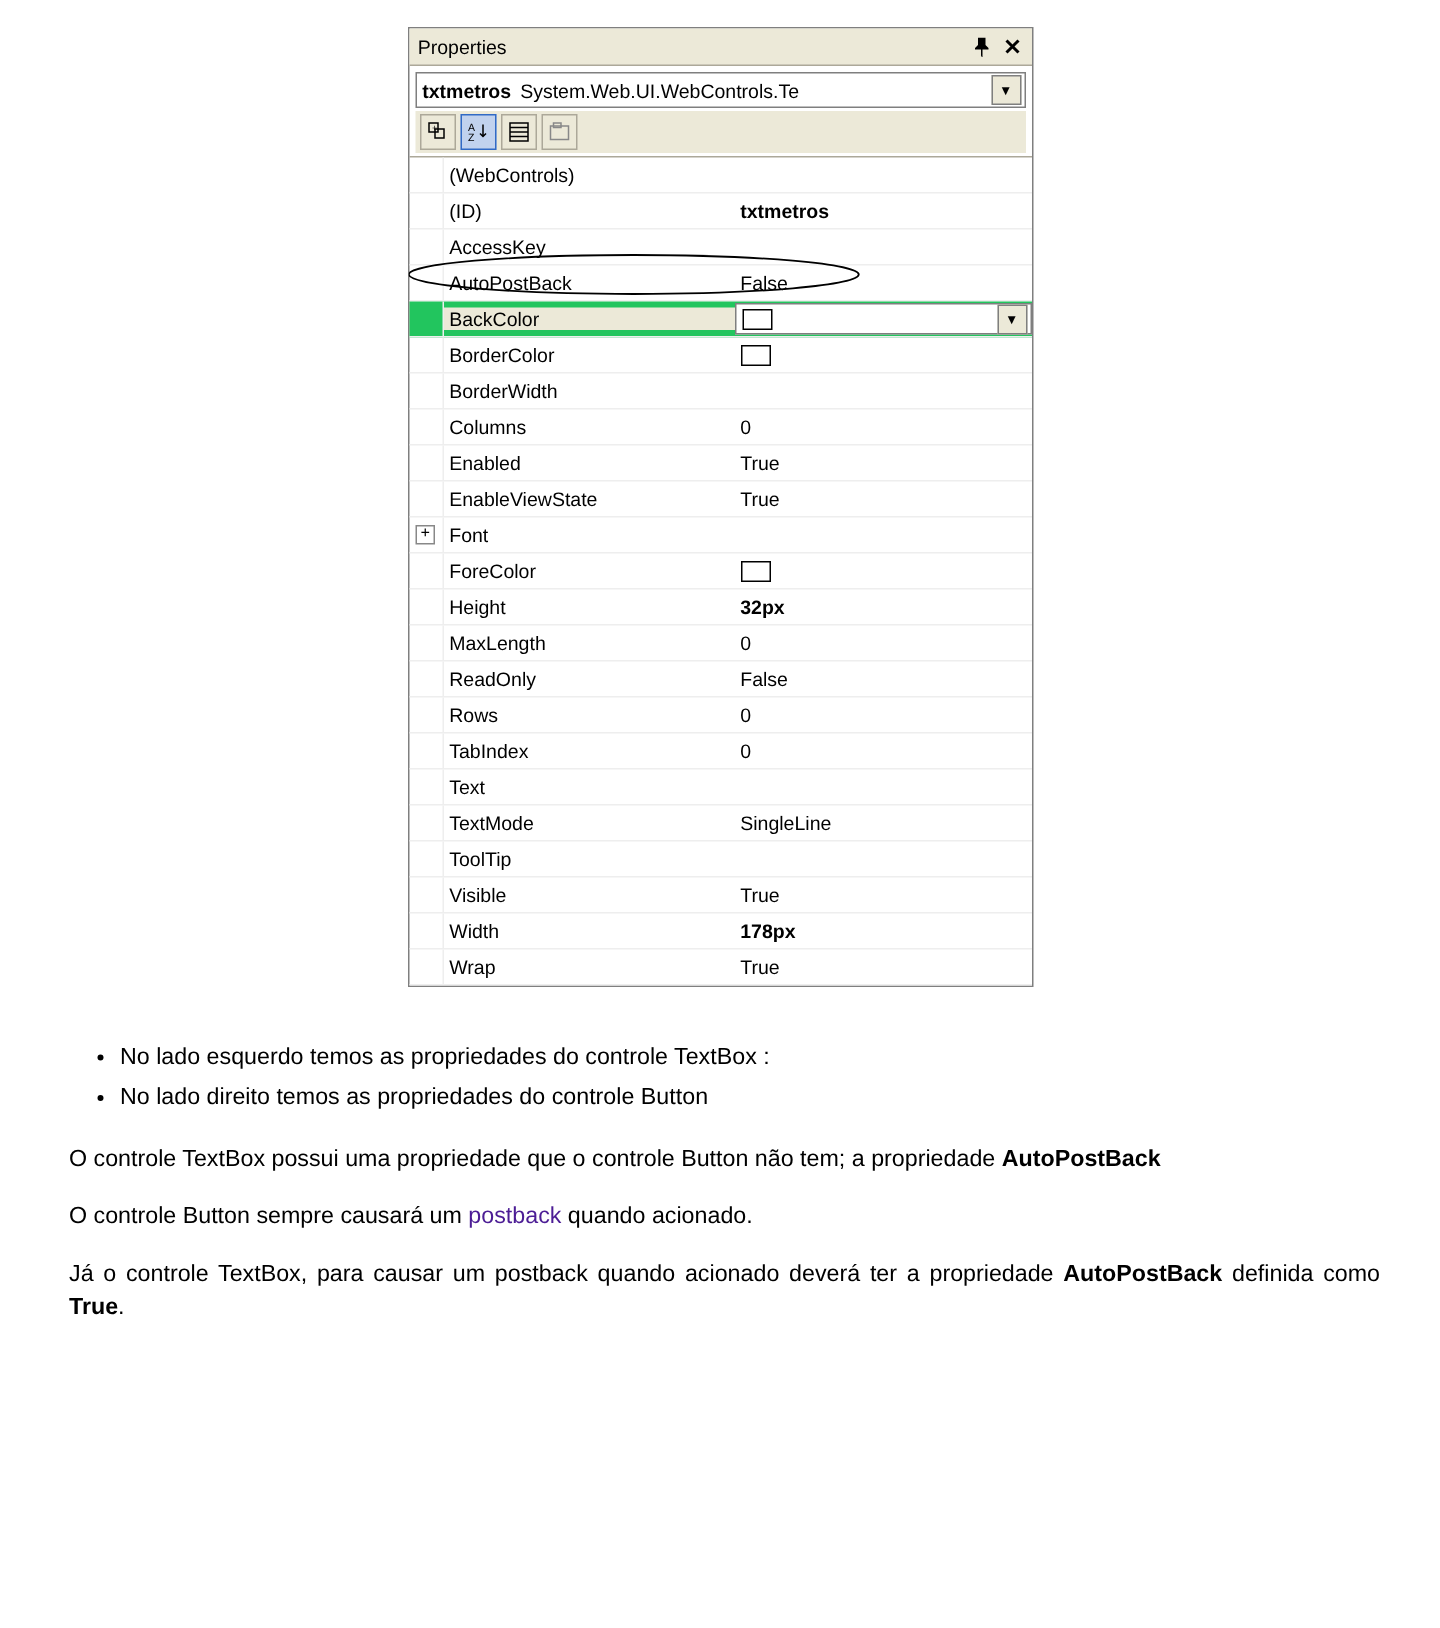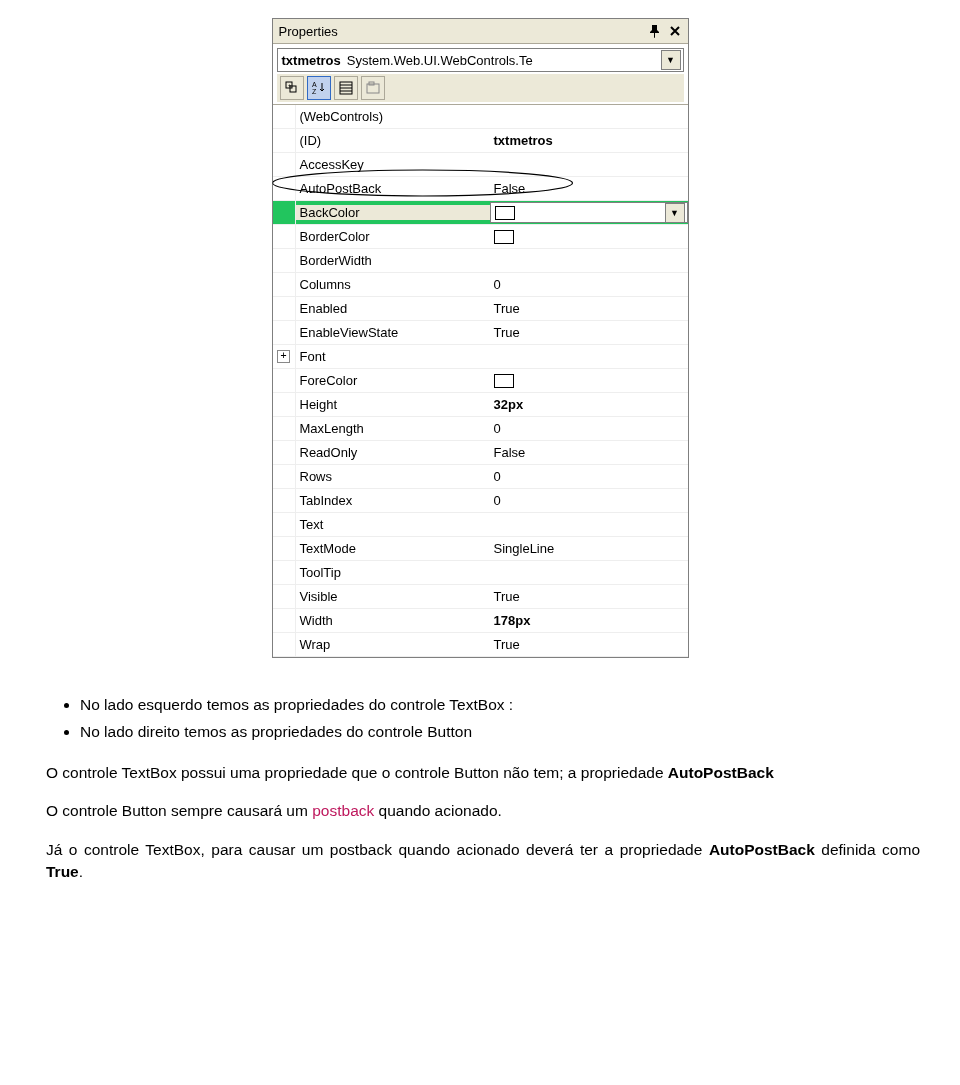--- a/index.html
+++ b/index.html
@@ -29,21 +29,21 @@
   .row.selected .pval{background:#fff;border:1px solid #7f7f7f;height:19px;}
   .val-dd{margin-left:auto;margin-right:2px;width:18px;height:18px;background:#ece9d8;border:1px solid #7f7f7f;display:flex;align-items:center;justify-content:center;font-size:9px;}
   
   .panel-wrap{position:relative;}
   svg.annot{position:absolute;top:0;left:50%;transform:translateX(-50%);pointer-events:none;}
   
   .body-text{padding:0 40px 0 46px;font-size:15.5px;line-height:1.45;}
   .body-text ul{margin:10px 0 18px 0;padding-left:34px;}
   .body-text ul li{margin:5px 0;}
   .body-text p{margin:16px 0;text-align:justify;}
-  .postback{color:#be185d;}
+  .postback{color:#4c1d95;}
   .bold{font-weight:bold;}
 </style>
 </head>
 <body>
 <div class="page">
 
 <div class="panel-wrap">
   <div class="panel">
     <div class="titlebar">
       <span>Properties</span>

